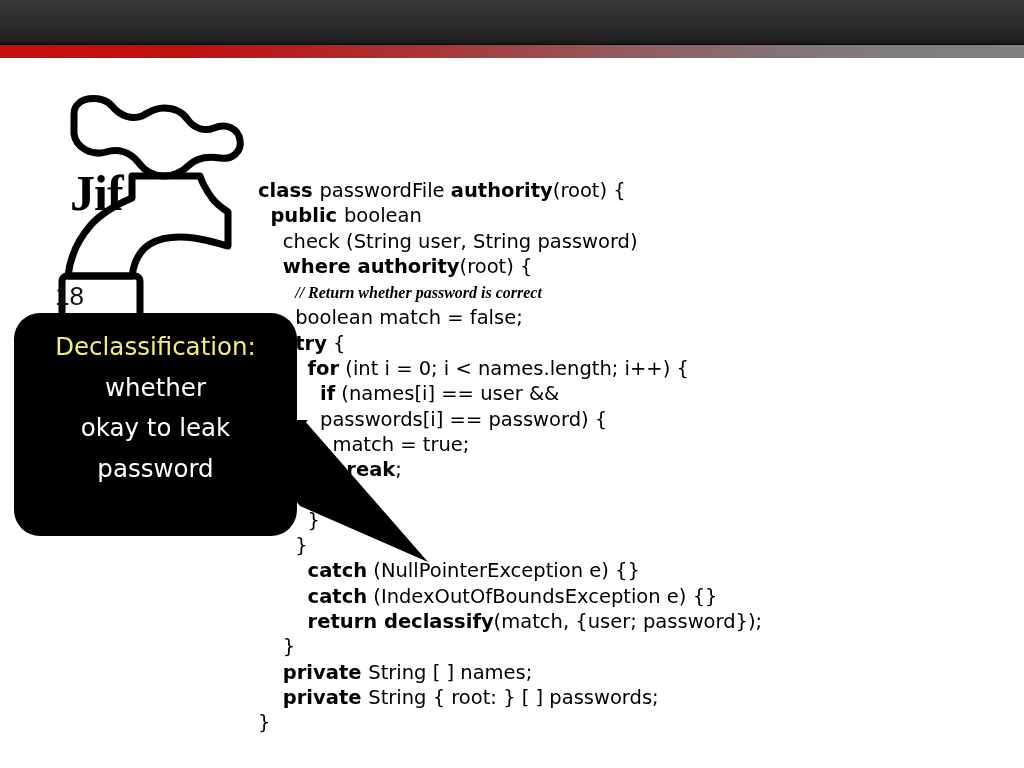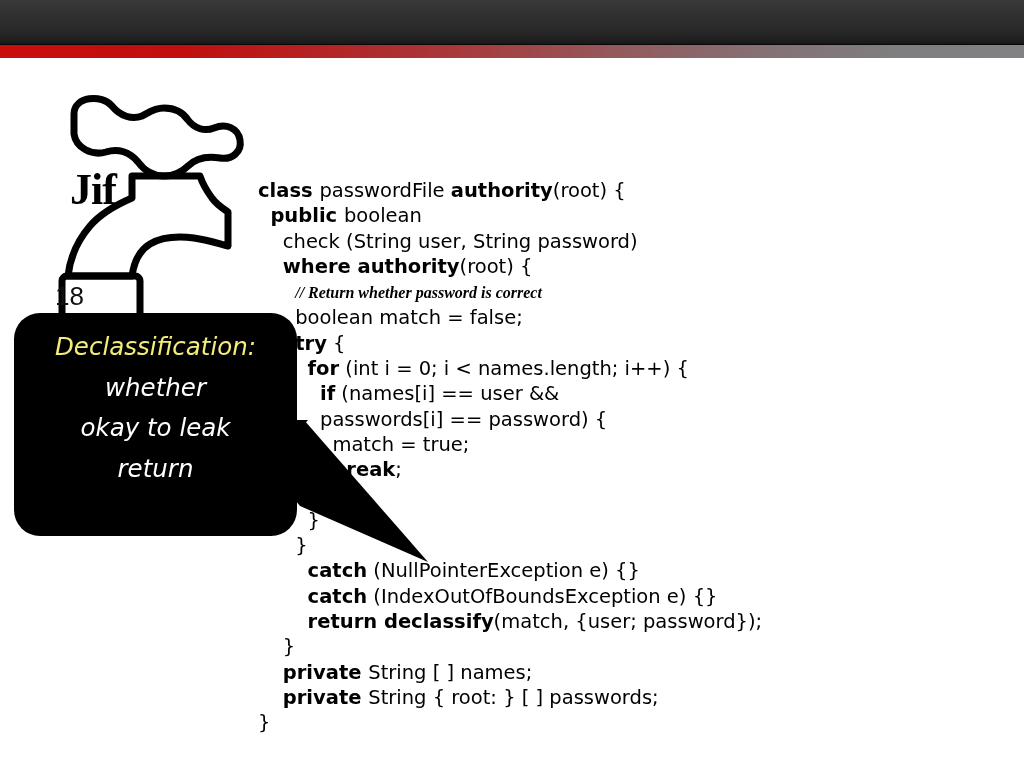--- a/index.html
+++ b/index.html
@@ -59,21 +59,21 @@
     width: 222px;
     height: 230px;
   }
   #jif-logo svg { display: block; width: 100%; height: 100%; }
   #jif-wordmark {
     position: absolute;
     left: 70px;
     top: 168px;
     font-family: "Liberation Serif", "DejaVu Serif", serif;
     font-weight: bold;
-    font-size: 44px;
+    font-size: 50px;
     color: #000;
     letter-spacing: -1px;
     line-height: 1;
   }
   #slide-number {
     position: absolute;
     left: 55px;
     top: 283px;
     font-family: "Liberation Sans", sans-serif;
     font-size: 26px;
@@ -106,21 +106,20 @@
   
   #callout {
     position: absolute;
     left: 14px;
     top: 313px;
     width: 283px;
     height: 223px;
     background: #000000;
     border-radius: 26px;
     z-index: 5;
-    font-style: italic;
   }
   #callout-text {
     position: absolute;
     left: 0; right: 0;
     top: 14px;
     text-align: center;
     font-family: "DejaVu Sans", "Liberation Sans", sans-serif;
     font-size: 24.5px;
     line-height: 40.5px;
     color: #ffffff;
@@ -196,15 +195,15 @@
     <polygon points="0,0 78,0 0,92" fill="#000"></polygon>
     <polygon points="0,0 74,0 198,142 70,86" fill="#000"></polygon>
   </svg>
 </div>
 
 <div id="callout">
   <div id="callout-text">
       <span class="hl">Declassification:</span>
       <span>whether</span>
       <span>okay to leak</span>
-      <span>return</span>
+      <span>password</span>
     </div>
 </div>
 
 </body></html>

